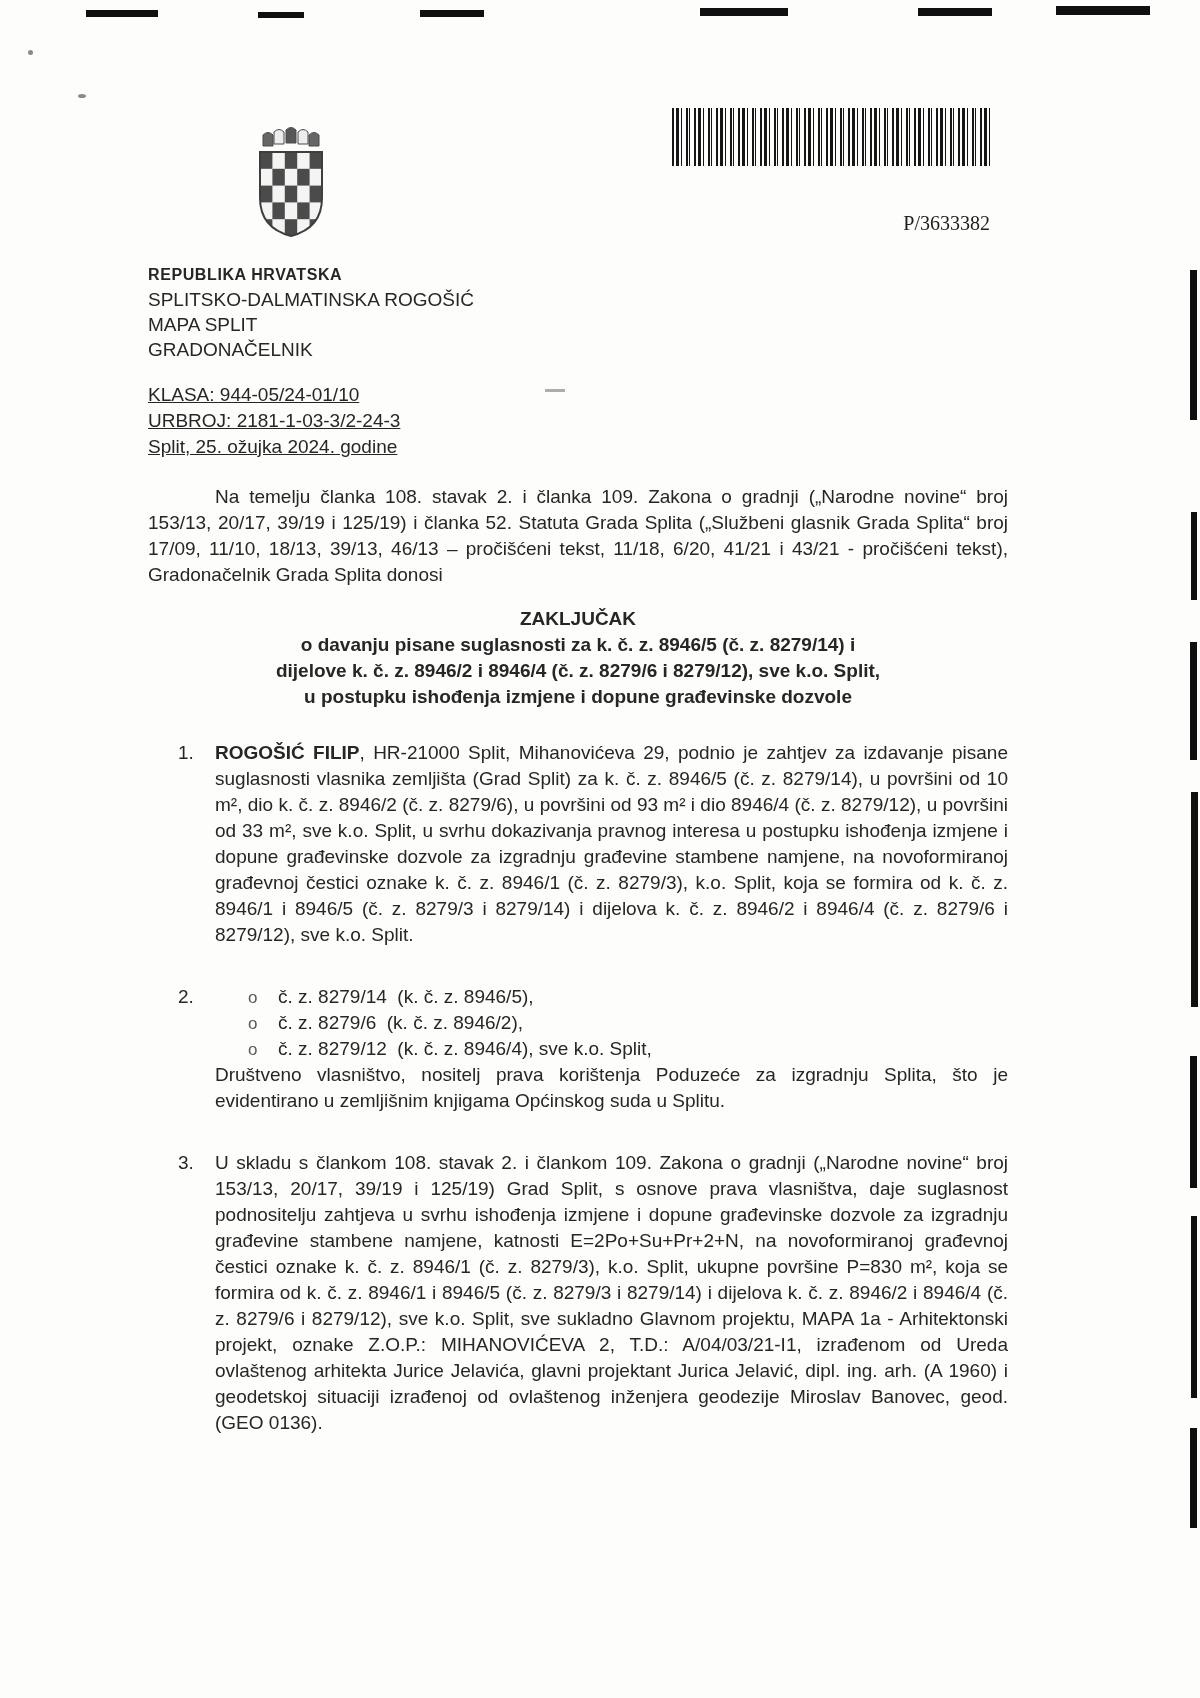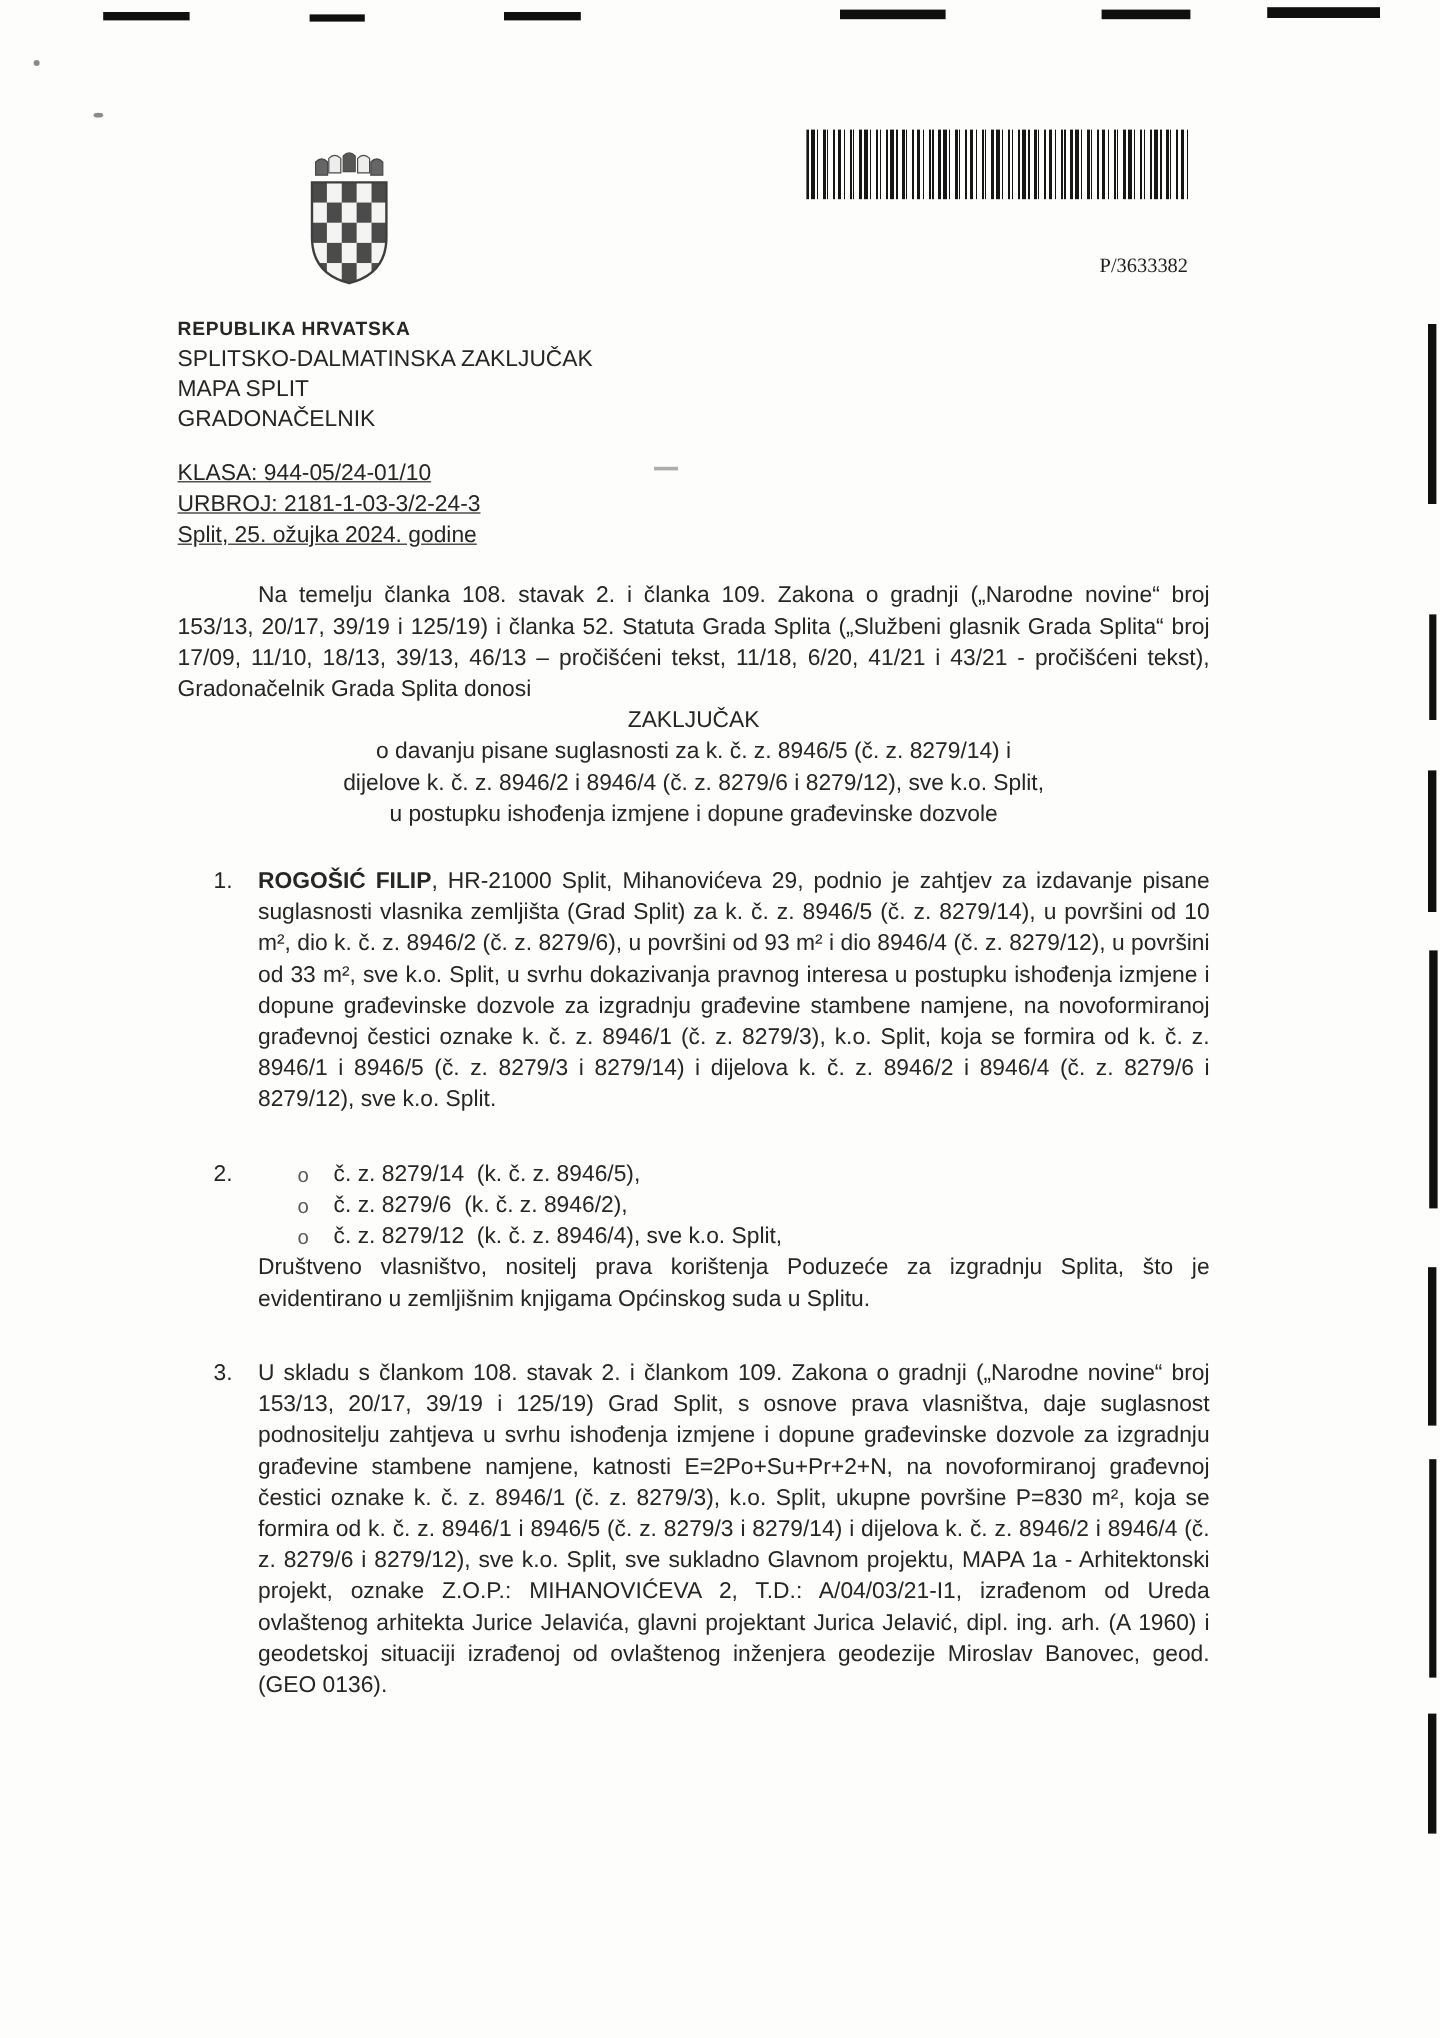--- a/index.html
+++ b/index.html
@@ -24,39 +24,39 @@
     background: repeating-linear-gradient(90deg,
       #161616 0 2px, transparent 2px 4px,
       #161616 4px 7px, transparent 7px 9px,
       #161616 9px 10px, transparent 10px 14px,
       #161616 14px 16px, transparent 16px 17px,
       #161616 17px 18px, transparent 18px 22px);
   }
   .barcode-label {
     position: absolute; left: 790px; top: 212px; width: 200px;
     text-align: right; font-family: "Liberation Serif", serif;
-    font-size: 17px; color: #1e1e1e;
+    font-size: 20px; color: #1e1e1e;
   }
 
   
   .content {
     position: absolute; left: 148px; top: 262px; width: 860px;
     font-size: 19px; line-height: 26px;
   }
   .bold { font-weight: bold; }
 
   .org-line { line-height: 25px; }
   .org-line.first { font-weight: bold; letter-spacing: 0.6px; font-size: 16px; }
 
   .ref-block { margin-top: 20px; text-decoration: underline; }
   .ref-block div { line-height: 26px; }
 
   .preamble { margin: 24px 0 0 0; text-align: justify; text-indent: 67px; }
 
-  .title-block { text-align: center; font-weight: normal; }
+  .title-block { margin-top: 18px; text-align: center; font-weight: bold; }
   .title-main { line-height: 26px; }
   .title-sub { line-height: 26px; }
 
   .items { margin: 30px 0 0 0; padding: 0; list-style: none; }
   .item { position: relative; padding-left: 67px; margin-bottom: 36px; }
   .item-number { position: absolute; left: 30px; top: 0; }
   .item-text { margin: 0; text-align: justify; }
 
   .bullets { margin: 0; }
   .bullet { position: relative; padding-left: 63px; white-space: pre-wrap; line-height: 26px; }
@@ -120,21 +120,21 @@
     <path d="M12 30 H74 V76 Q74 106 43 114 Q12 106 12 76 Z" fill="none" stroke="#2e2e2e" stroke-width="2"></path>
   </svg>
 
   <div class="barcode"></div>
   <div class="barcode-label">P/3633382</div>
 
   <div class="content">
 
     <div>
       <div class="org-line first">REPUBLIKA HRVATSKA</div>
-      <div class="org-line">SPLITSKO-DALMATINSKA ZAKLJUČAK</div>
+      <div class="org-line">SPLITSKO-DALMATINSKA ROGOŠIĆ</div>
       <div class="org-line">MAPA SPLIT</div>
       <div class="org-line">GRADONAČELNIK</div>
     </div>
 
     <div class="ref-block">
       <div>KLASA: 944-05/24-01/10</div>
       <div>URBROJ: 2181-1-03-3/2-24-3</div>
       <div>Split, 25. ožujka 2024. godine</div>
     </div>
 

